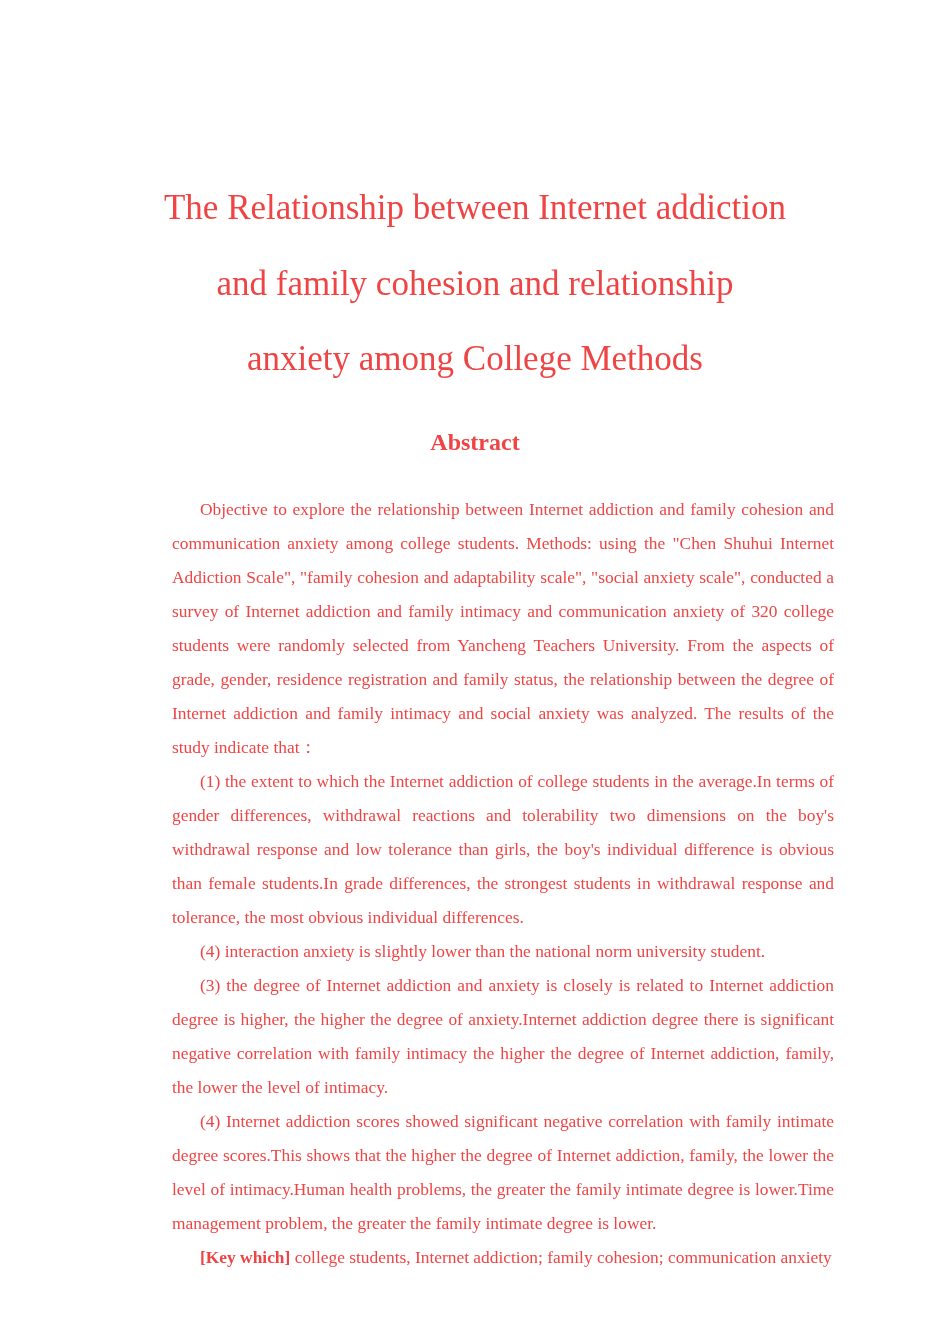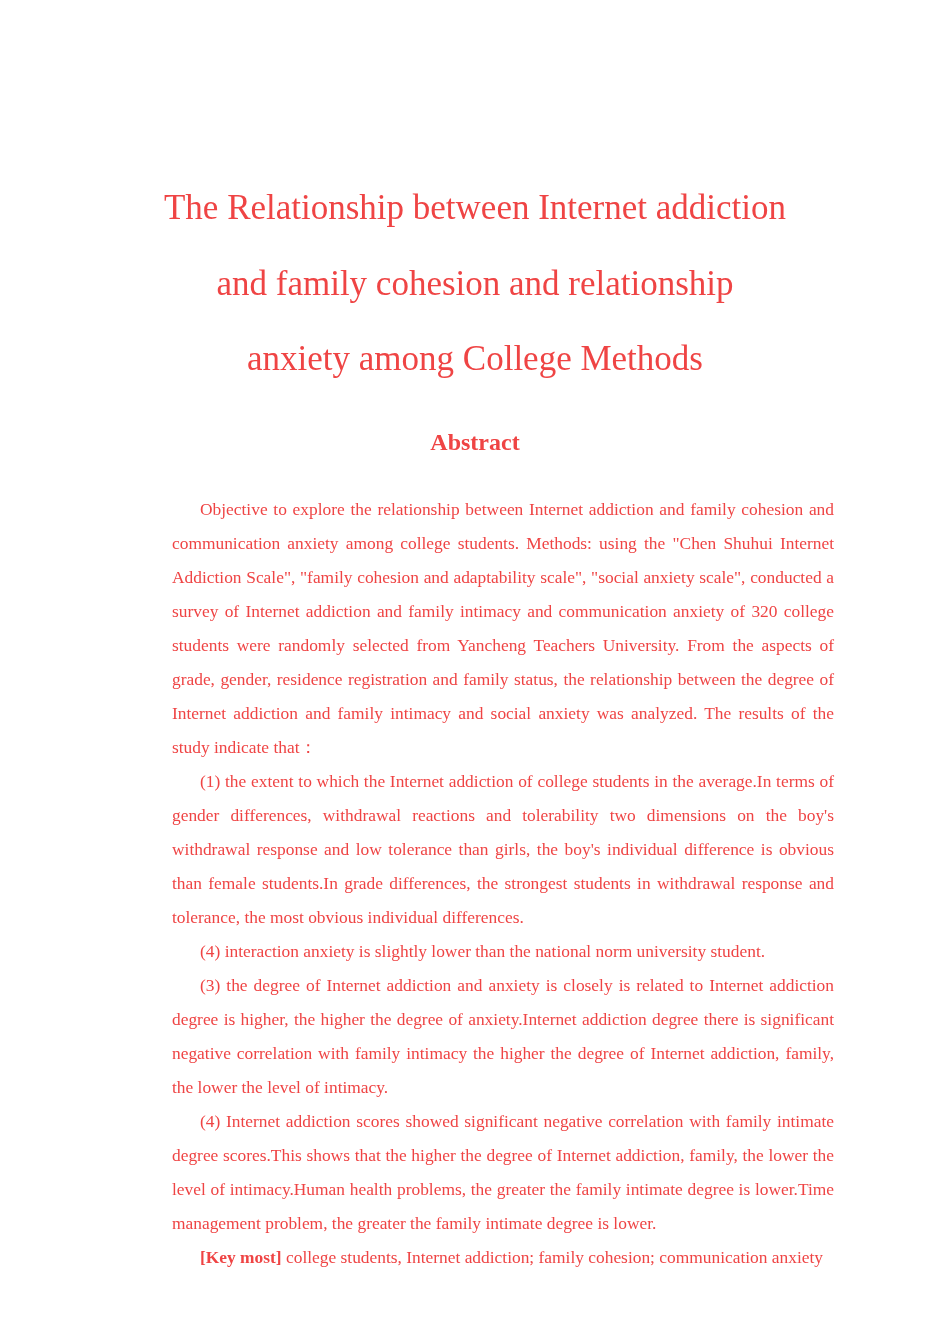--- a/index.html
+++ b/index.html
@@ -39,15 +39,15 @@
   </h1>
 
   <h2 class="abstract-heading">Abstract</h2>
 
   <div class="body">
     <p>Objective to explore the relationship between Internet addiction and family cohesion and communication anxiety among college students. Methods: using the "Chen Shuhui Internet Addiction Scale", "family cohesion and adaptability scale", "social anxiety scale", conducted a survey of Internet addiction and family intimacy and communication anxiety of 320 college students were randomly selected from Yancheng Teachers University. From the aspects of grade, gender, residence registration and family status, the relationship between the degree of Internet addiction and family intimacy and social anxiety was analyzed. The results of the study indicate that：</p>
     <p>(1) the extent to which the Internet addiction of college students in the average.In terms of gender differences, withdrawal reactions and tolerability two dimensions on the boy's withdrawal response and low tolerance than girls, the boy's individual difference is obvious than female students.In grade differences, the strongest students in withdrawal response and tolerance, the most obvious individual differences.</p>
     <p>(4) interaction anxiety is slightly lower than the national norm university student.</p>
     <p>(3) the degree of Internet addiction and anxiety is closely is related to Internet addiction degree is higher, the higher the degree of anxiety.Internet addiction degree there is significant negative correlation with family intimacy the higher the degree of Internet addiction, family, the lower the level of intimacy.</p>
     <p>(4) Internet addiction scores showed significant negative correlation with family intimate degree scores.This shows that the higher the degree of Internet addiction, family, the lower the level of intimacy.Human health problems, the greater the family intimate degree is lower.Time management problem, the greater the family intimate degree is lower.</p>
-    <p><span class="kw-label">[Key most]</span><span> college students, Internet addiction; family cohesion; communication anxiety</span></p>
+    <p><span class="kw-label">[Key which]</span><span> college students, Internet addiction; family cohesion; communication anxiety</span></p>
   </div>
 </div>
 
 </body></html>

